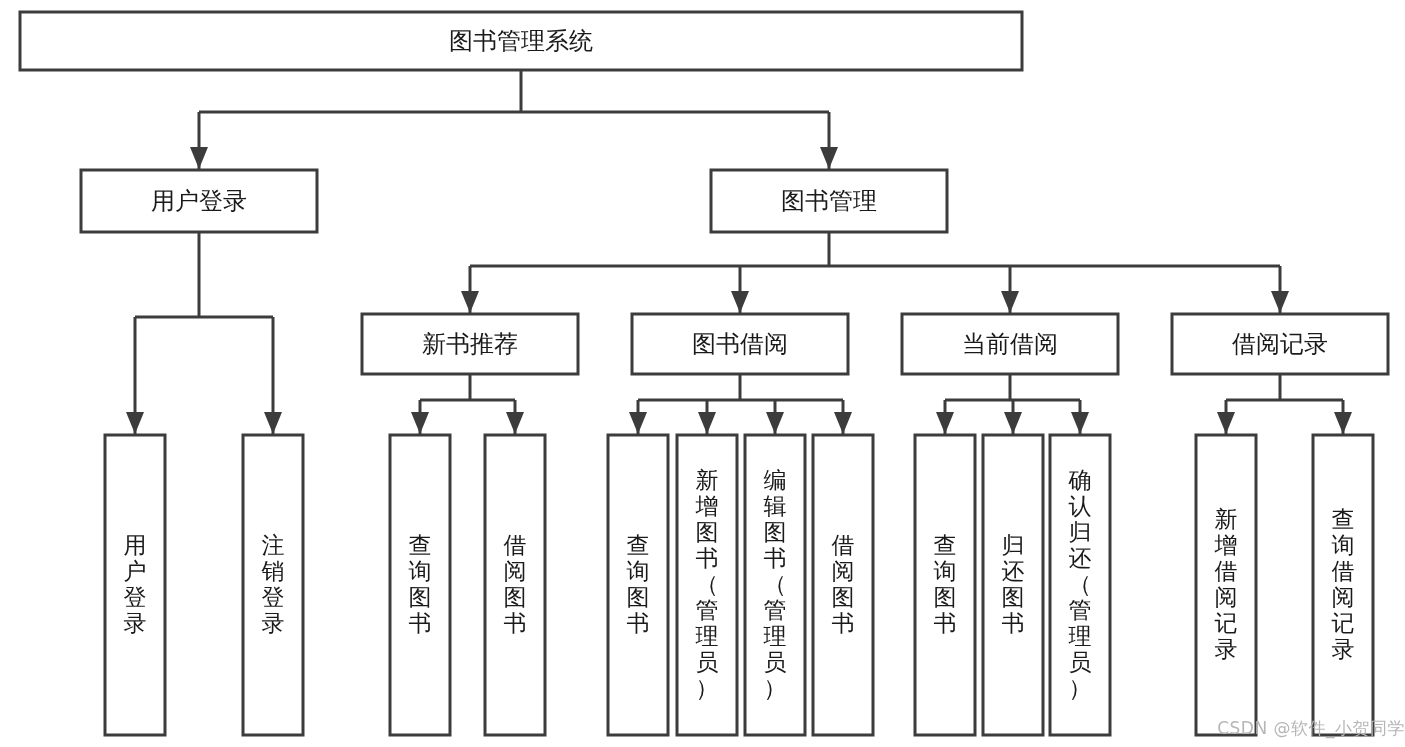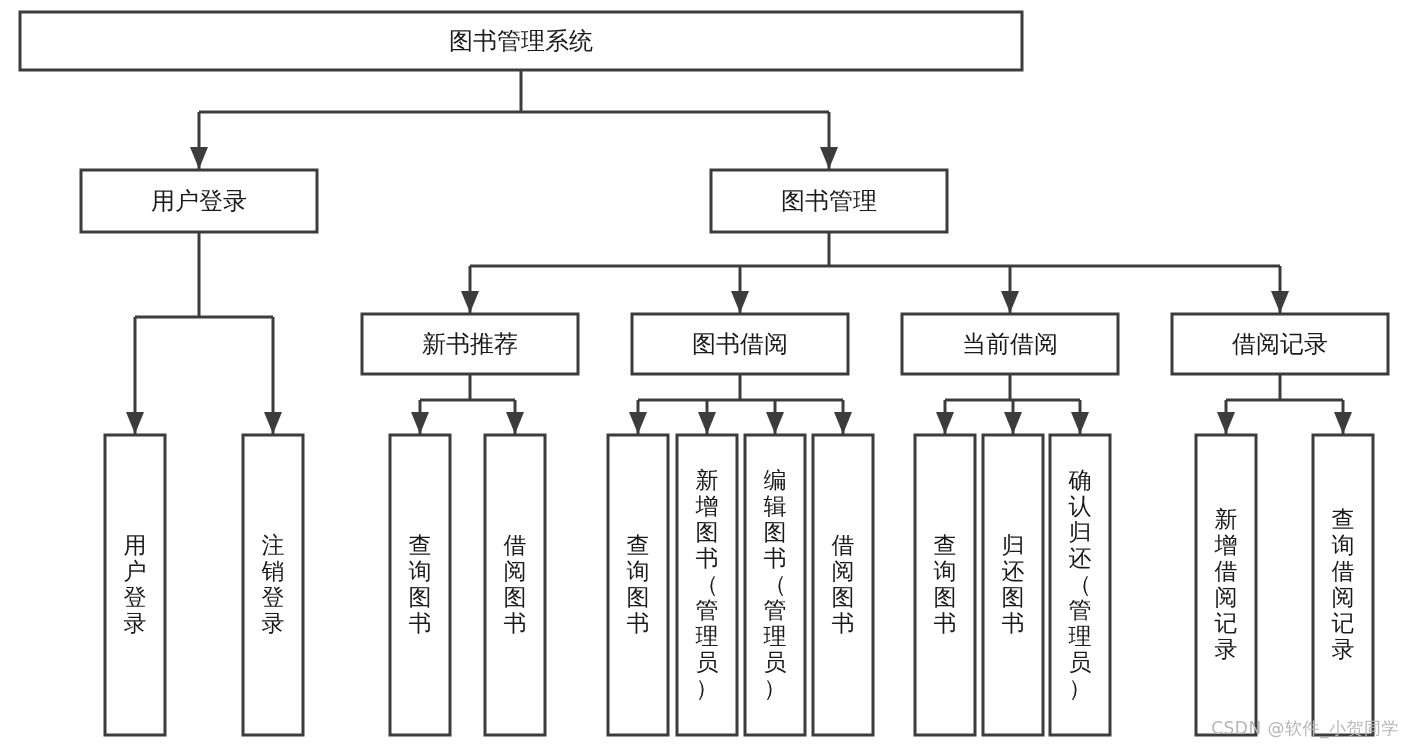--- a/index.html
+++ b/index.html
@@ -45,21 +45,21 @@
     dominant-baseline: middle;
   }
   .node-label-vertical {
     fill: #1a1a1a;
     font-family: "DejaVu Sans", "Liberation Sans", sans-serif;
     font-size: 23px;
     text-anchor: middle;
   }
   .watermark-text {
     position: absolute;
-    right: 6px;
+    right: 0;
     bottom: 7px;
     color: #b6b6b6;
     font-size: 17px;
     font-family: "DejaVu Sans", "Liberation Sans", sans-serif;
     white-space: nowrap;
     letter-spacing: 0.5px;
     pointer-events: none;
   }
 </style>
 </head>

